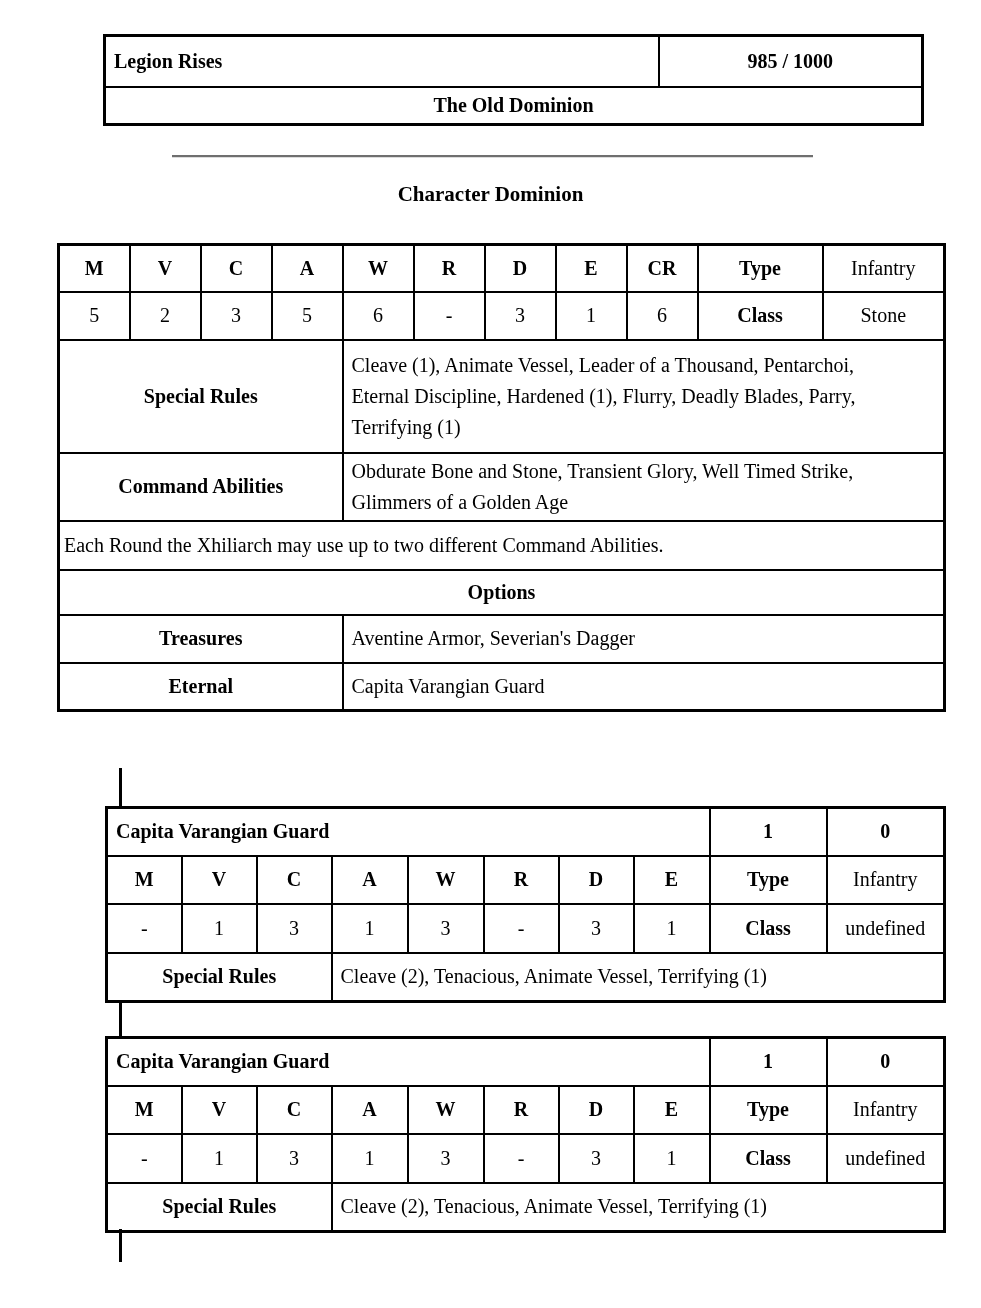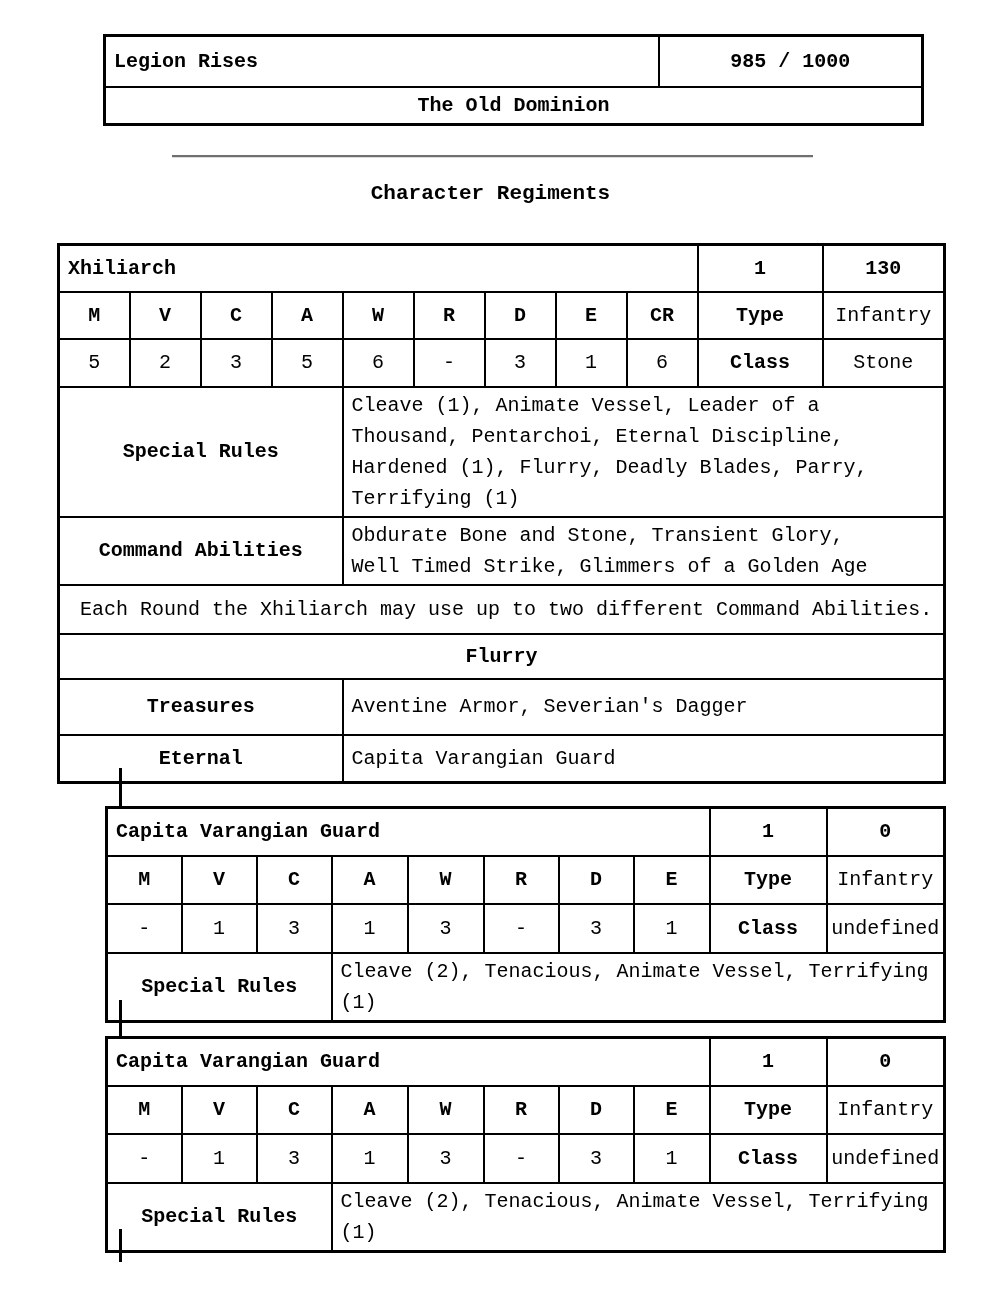--- a/index.html
+++ b/index.html
@@ -2,42 +2,42 @@
 <html><head>
 <meta charset="utf-8">
 <style>
   html, body { margin: 0; padding: 0; }
   body {
     width: 981px; height: 1308px;
     background: #ffffff;
     font-family: "Liberation Serif", serif;
     color: #000000;
   }
-  .page { position: relative; width: 981px; height: 1308px; overflow: hidden; font-family: Liberation Mono, monospace; }
+  .page { position: relative; width: 981px; height: 1308px; overflow: hidden; }
 
   table {
     position: absolute;
     border-collapse: collapse;
     table-layout: fixed;
     background: #ffffff;
     border: 3px solid #000000;
   }
   td {
     border: 2px solid #000000;
     font-size: 20px;
     line-height: 1.55;
     padding: 2px 8px;
     overflow: hidden;
     vertical-align: middle;
   }
   .bold { font-weight: bold; }
   .center { text-align: center; }
   .left { text-align: left; }
   .rules-content { padding-right: 60px; }
-  .note-cell { padding-left: 20px; }
+  .note-cell { padding-left: 4px; }
 
   .header-table { left: 103px; top: 34px; width: 818px; }
 
   .page-hr {
     position: absolute;
     left: 172px; top: 147px; width: 641px;
     height: 0;
     border: none;
     border-top: 2px solid #6f6f6f;
     border-bottom: 1px solid #dcdcdc;
@@ -80,42 +80,37 @@
       <td class="bold center">985 / 1000</td>
     </tr>
     <tr style="height:32px">
       <td colspan="2" class="bold center">The Old Dominion</td>
     </tr>
   </tbody>
     </table>
 
   <hr class="page-hr">
 
-  <div class="section-title">Character Regiments</div>
+  <div class="section-title">Character Dominion</div>
 
   <table class="xhiliarch-table">
     <colgroup>
       <col style="width:71px">
         <col style="width:71px">
         <col style="width:71px">
         <col style="width:71px">
       <col style="width:71px">
         <col style="width:71px">
         <col style="width:71px">
         <col style="width:71px">
       <col style="width:71px">
         <col style="width:125px">
         <col style="width:122px">
     </colgroup>
     <tbody>
-        <tr style="height:47px">
-      <td colspan="9" class="bold left">Xhiliarch</td>
-      <td class="bold center">1</td>
-      <td class="bold center">130</td>
-    </tr>
     <tr style="height:47px">
       <td class="bold center">M</td>
       <td class="bold center">V</td>
       <td class="bold center">C</td>
       <td class="bold center">A</td>
       <td class="bold center">W</td>
       <td class="bold center">R</td>
       <td class="bold center">D</td>
       <td class="bold center">E</td>
       <td class="bold center">CR</td>
@@ -140,23 +135,23 @@
       <td colspan="7" class="left rules-content">Cleave (1), Animate Vessel, Leader of a Thousand, Pentarchoi, Eternal Discipline, Hardened (1), Flurry, Deadly Blades, Parry, Terrifying (1)</td>
     </tr>
     <tr style="height:56px">
       <td colspan="4" class="bold center">Command Abilities</td>
       <td colspan="7" class="left rules-content">Obdurate Bone and Stone, Transient Glory, Well Timed Strike, Glimmers of a Golden Age</td>
     </tr>
     <tr style="height:49px">
       <td colspan="11" class="left note-cell">Each Round the Xhiliarch may use up to two different Command Abilities.</td>
     </tr>
     <tr style="height:45px">
-      <td colspan="11" class="bold center">Flurry</td>
-    </tr>
-    <tr style="height:56px">
+      <td colspan="11" class="bold center">Options</td>
+    </tr>
+    <tr style="height:48px">
       <td colspan="4" class="bold center">Treasures</td>
       <td colspan="7" class="left">Aventine Armor, Severian's Dagger</td>
     </tr>
     <tr style="height:48px">
       <td colspan="4" class="bold center">Eternal</td>
       <td colspan="7" class="left">Capita Varangian Guard</td>
     </tr>
   </tbody>
     </table>
 

